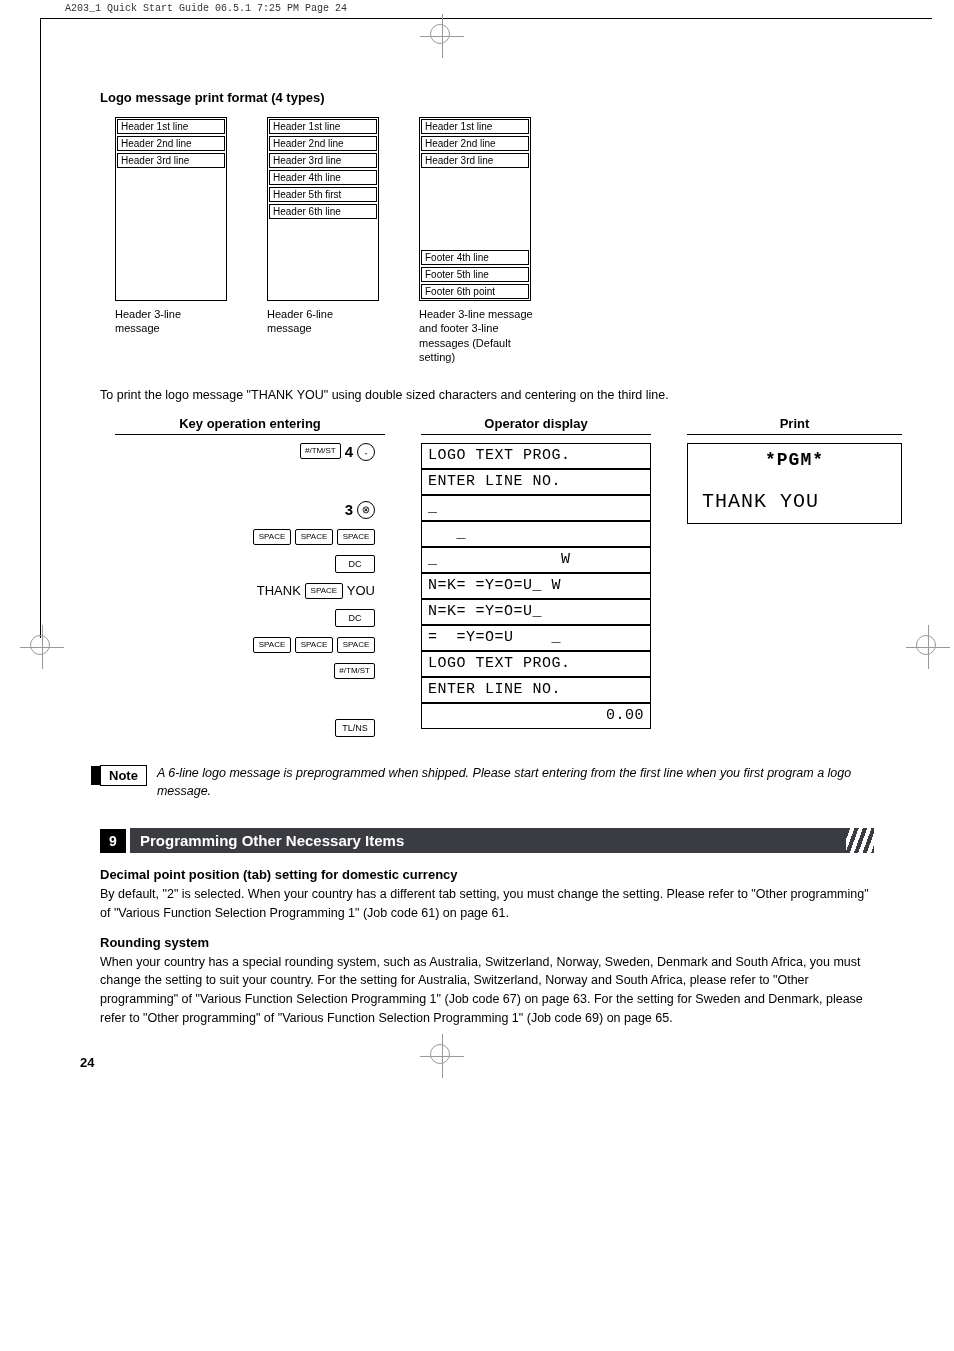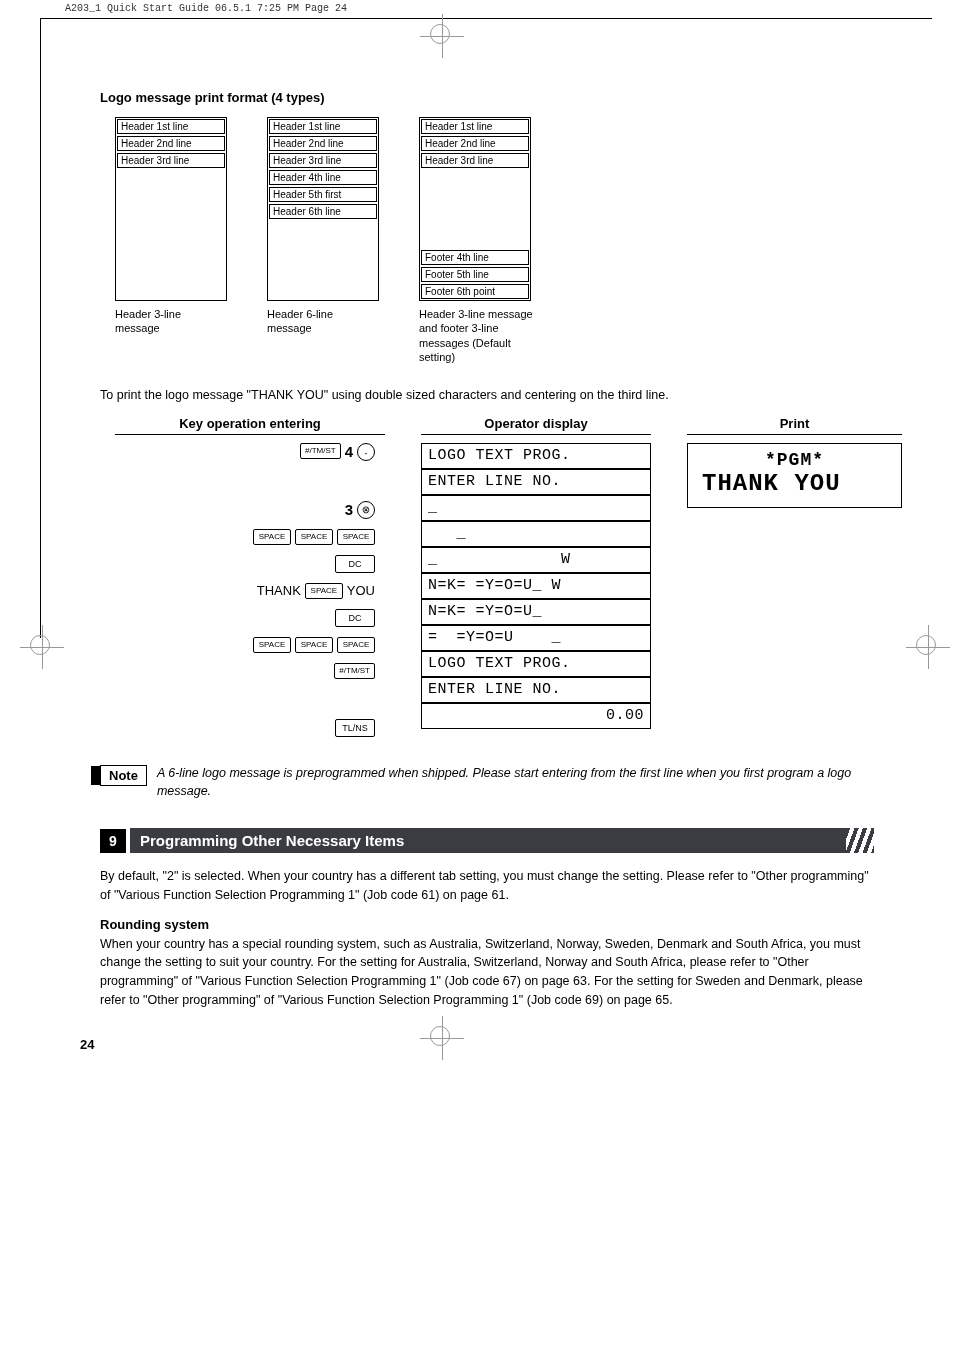--- a/index.html
+++ b/index.html
@@ -195,23 +195,24 @@
   }
   .print-pgm {
     font-family: "Courier New", monospace;
     font-size: 18px;
     font-weight: bold;
     letter-spacing: 1px;
     text-align: center;
   }
   .print-thank {
     font-family: "Courier New", monospace;
-    font-size: 24px;
-    font-weight: bold;
+    font-size: 20px;
+    font-weight: normal;
     letter-spacing: 1px;
+    margin-top: 20px;
   }
   .note-row {
     display: flex;
     align-items: flex-start;
     gap: 10px;
     margin-top: 28px;
     margin-bottom: 28px;
   }
   .note-label {
     border: 1.5px solid #000;
@@ -441,20 +442,21 @@
     <div class="note-label">Note</div>
     <div class="note-text">A 6-line logo message is preprogrammed when shipped.  Please start entering from the first line when you first program a logo message.</div>
   </div>
 
   <div class="section-bar">
     <div class="section-num">9</div>
     <div class="section-title">Programming Other Necessary Items</div>
     <div class="section-stripes"></div>
   </div>
 
+  <div class="body-sub">Decimal point position (tab) setting for domestic currency</div>
   <div class="body-text">By default, "2" is selected.  When your country has a different tab setting, you must change the setting.  Please refer to "Other programming" of "Various Function Selection Programming 1" (Job code 61) on page 61.</div>
 
   <div class="body-sub">Rounding system</div>
   <div class="body-text">When your country has a special rounding system, such as Australia, Switzerland, Norway, Sweden, Denmark and South Africa, you must change the setting to suit your country. For the setting for Australia, Switzerland, Norway and South Africa, please refer to "Other programming" of "Various Function Selection Programming 1" (Job code 67) on page 63.  For the setting for Sweden and Denmark, please refer to "Other programming" of "Various Function Selection Programming 1" (Job code 69) on page 65.</div>
 
 </div>
 
 <div class="pagenum">24</div>
 
 </body></html>

